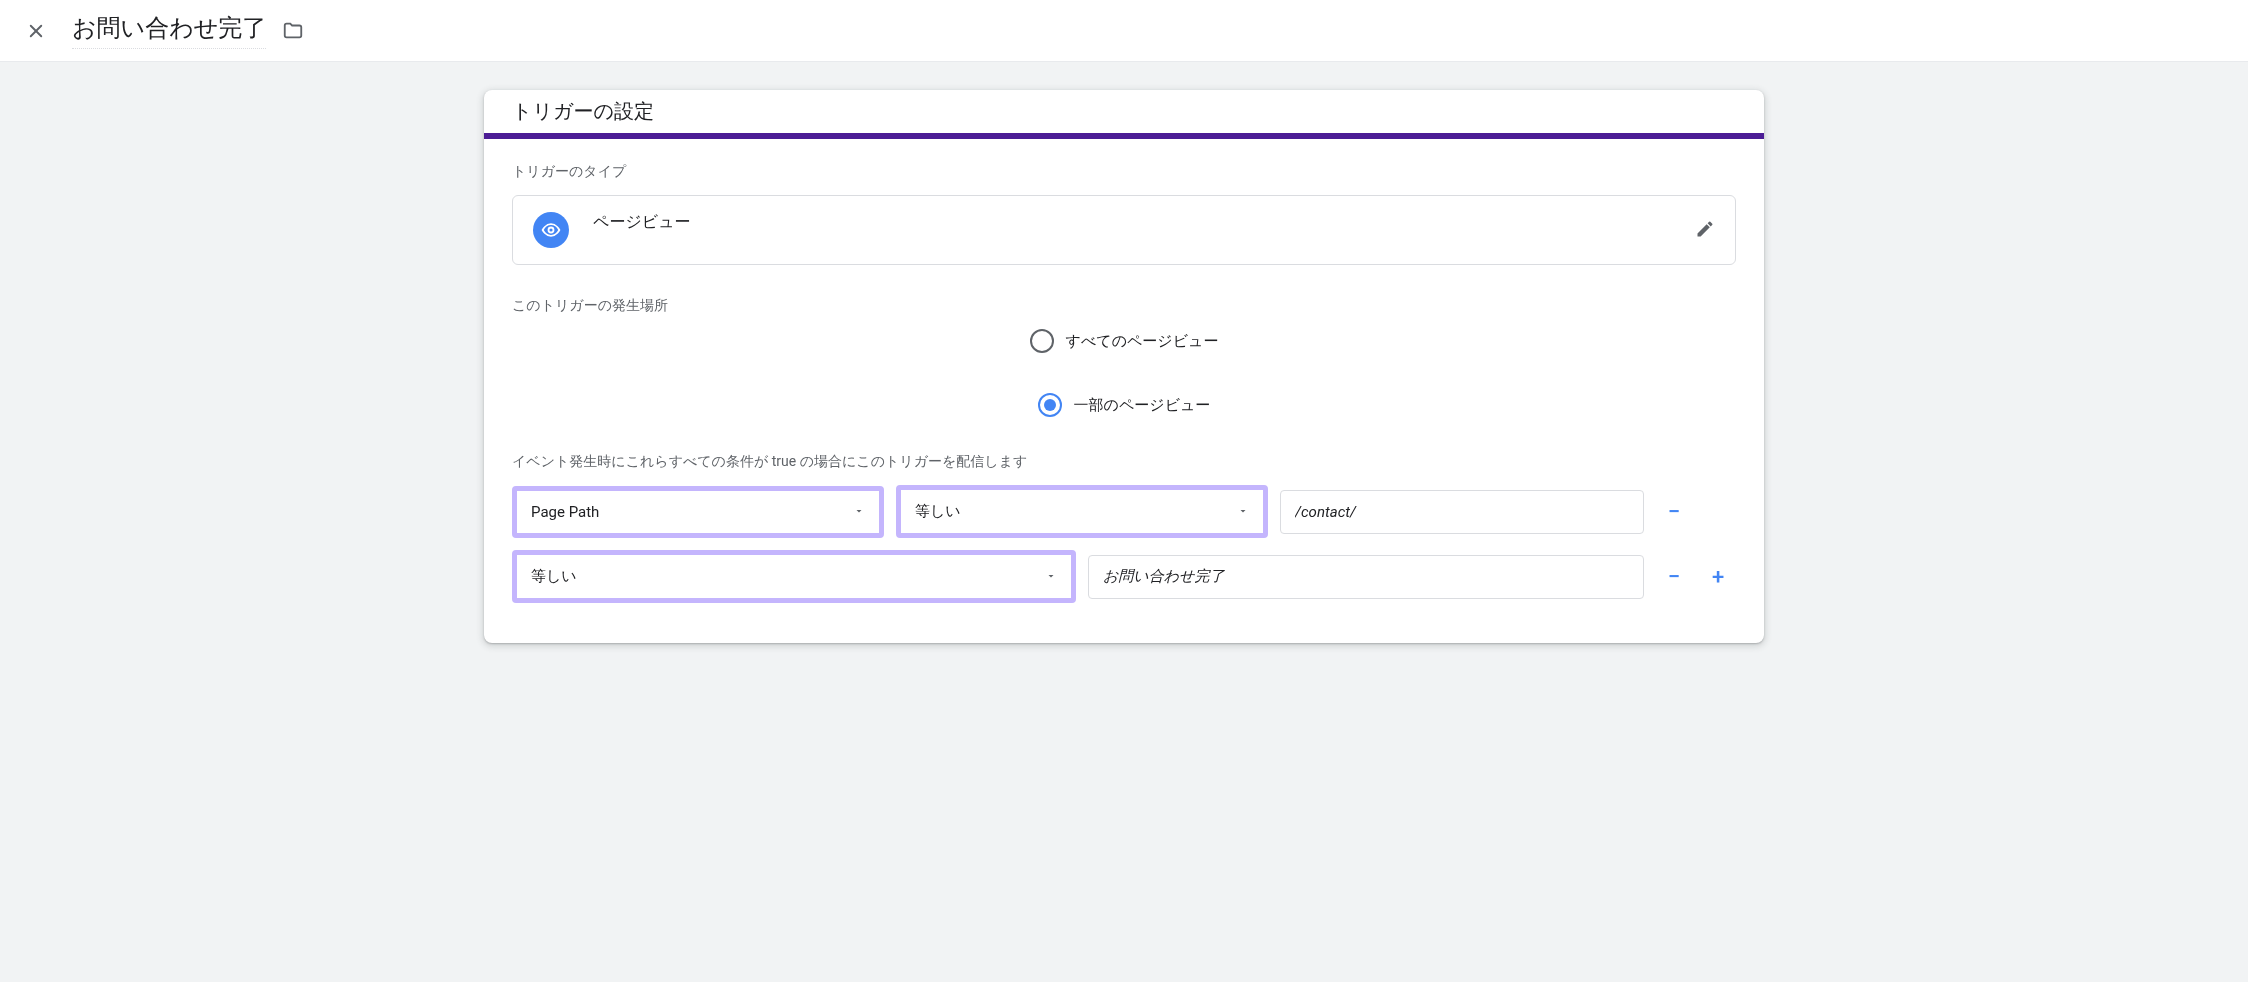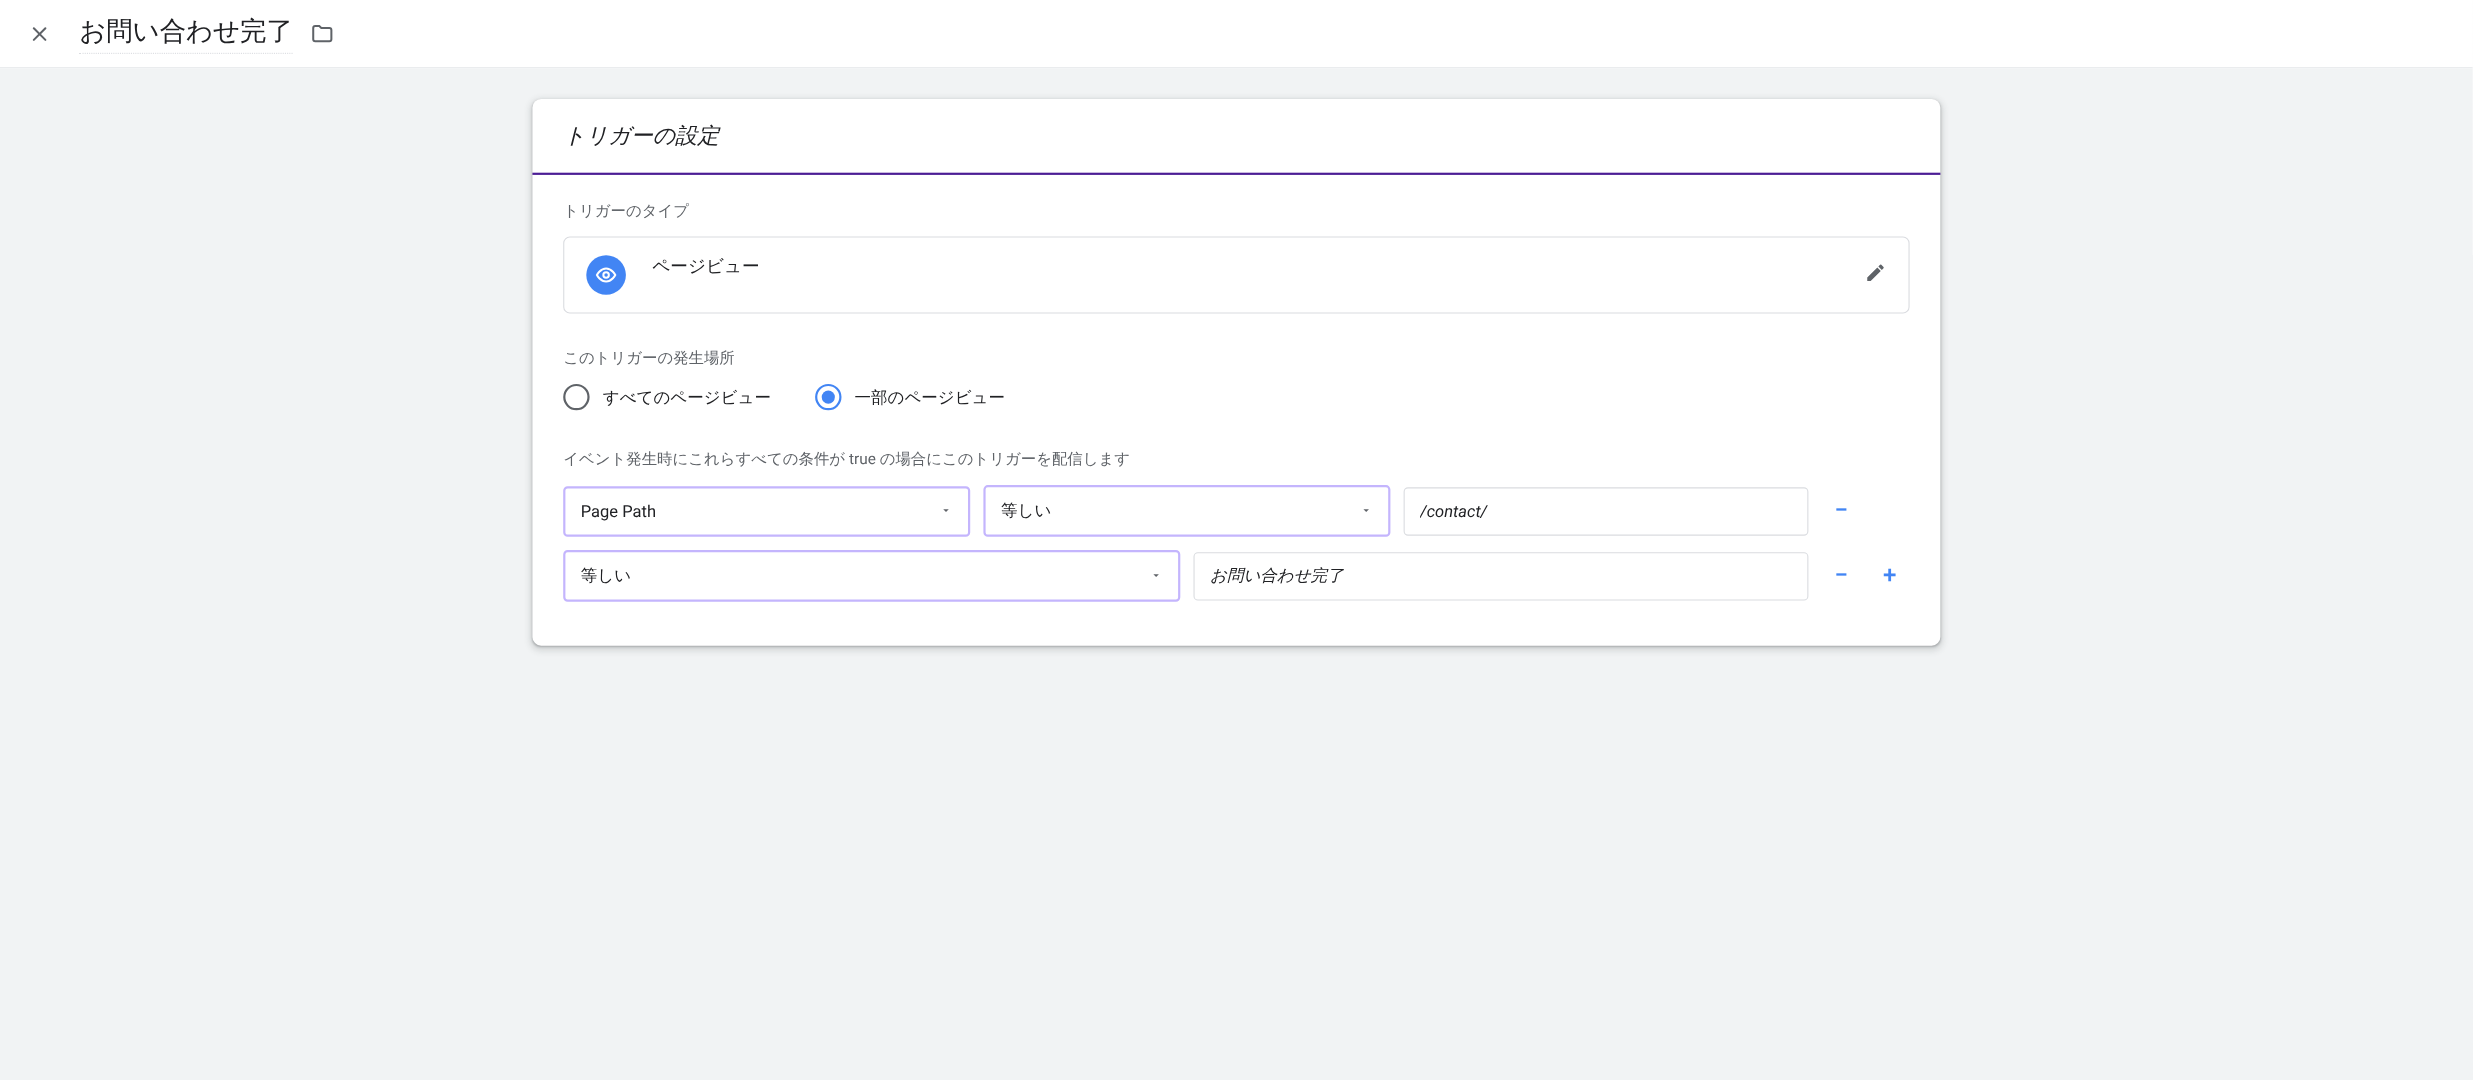--- a/index.html
+++ b/index.html
@@ -49,23 +49,22 @@
     min-height: calc(100vh - 56px);
   }
   .card {
     background: #fff;
     border-radius: 8px;
     box-shadow: 0 1px 2px rgba(60,64,67,.3), 0 2px 6px 2px rgba(60,64,67,.15);
     max-width: 1280px;
     margin: 0 auto;
   }
   .card-header {
-    padding: 20px 28px;
-    border-bottom: 2px solid #4c1d95;
-    font-style: italic;
+    padding: 8px 28px;
+    border-bottom: 6px solid #4c1d95;
   }
   .card-title {
     font-size: 20px;
     font-weight: 400;
     color: #202124;
   }
   .card-body {
     padding: 24px 28px 28px;
   }
   .section-label {
@@ -102,20 +101,21 @@
     color: #202124;
   }
   .pencil-icon {
     color: #5f6368;
   }
   .radio-row {
     display: flex;
     align-items: center;
     gap: 40px;
     margin-bottom: 36px;
+    flex-direction: column;
   }
   .radio-item {
     display: flex;
     align-items: center;
     gap: 12px;
     cursor: pointer;
   }
   .radio-outer {
     width: 24px;
     height: 24px;
@@ -138,21 +138,21 @@
     font-size: 15px;
     color: #202124;
   }
   .condition-row {
     display: flex;
     align-items: center;
     gap: 12px;
     margin-bottom: 12px;
   }
   .select-box {
-    border: 2px solid #c4b5fd;
+    border: 5px solid #c4b5fd;
     border-radius: 4px;
     padding: 12px 14px;
     display: flex;
     align-items: center;
     justify-content: space-between;
     flex: 1;
     min-width: 0;
     background: #fff;
     cursor: pointer;
     font-size: 15px;

